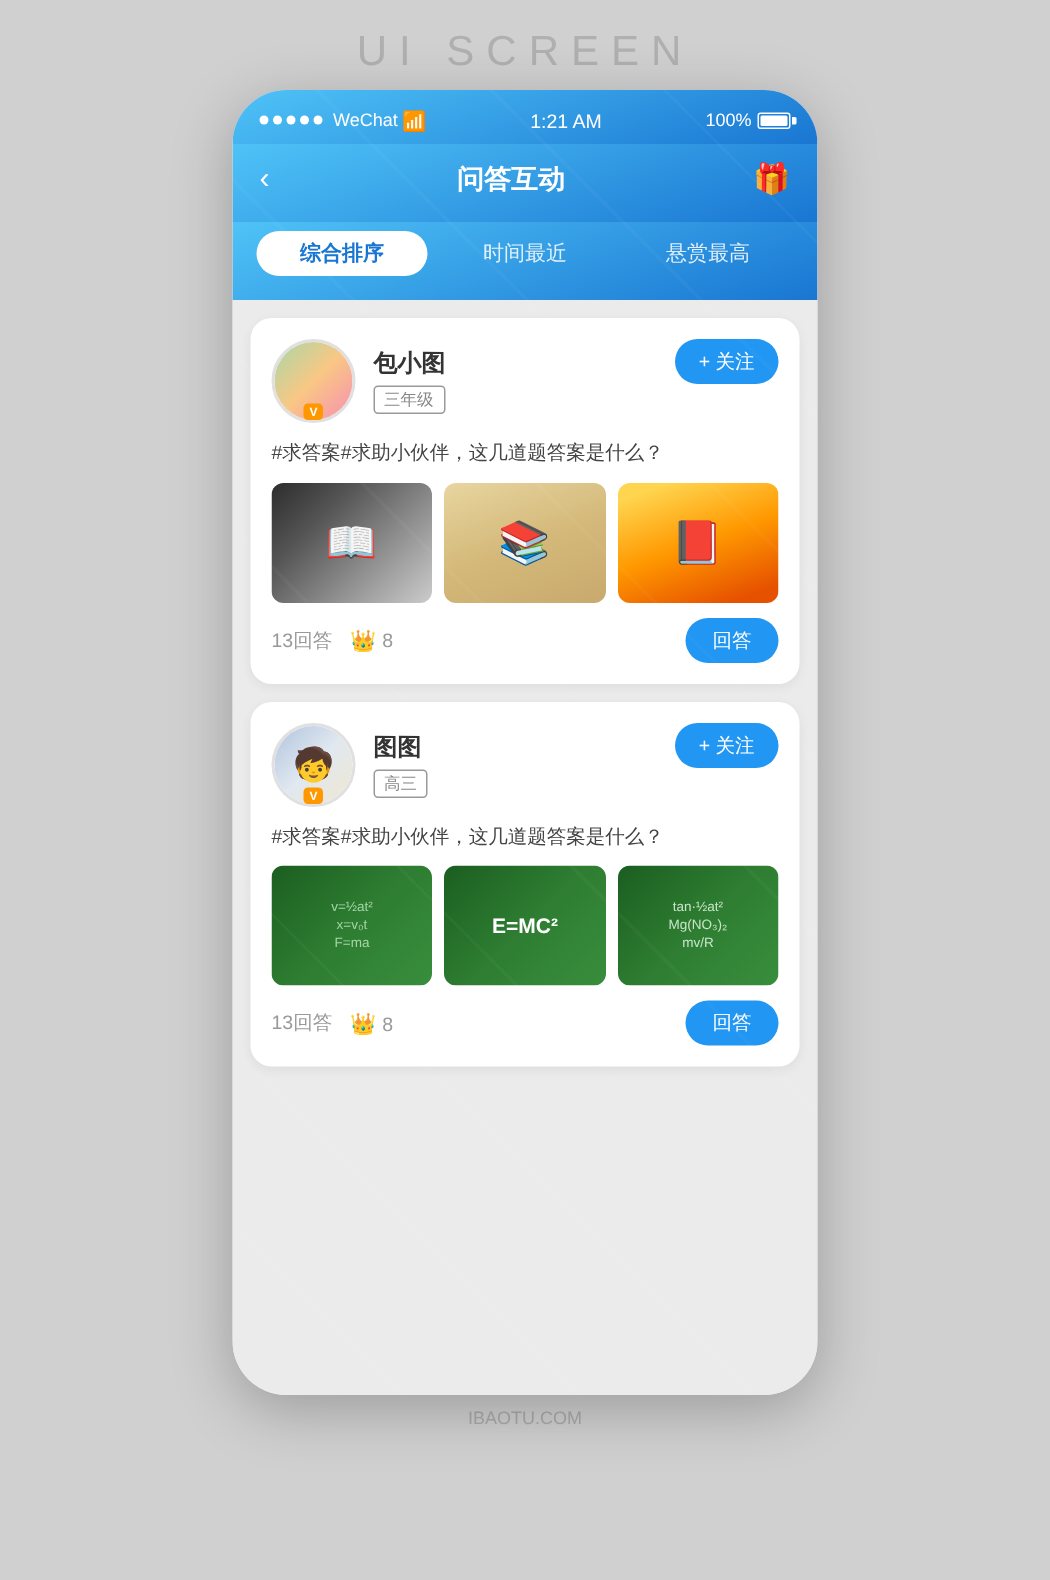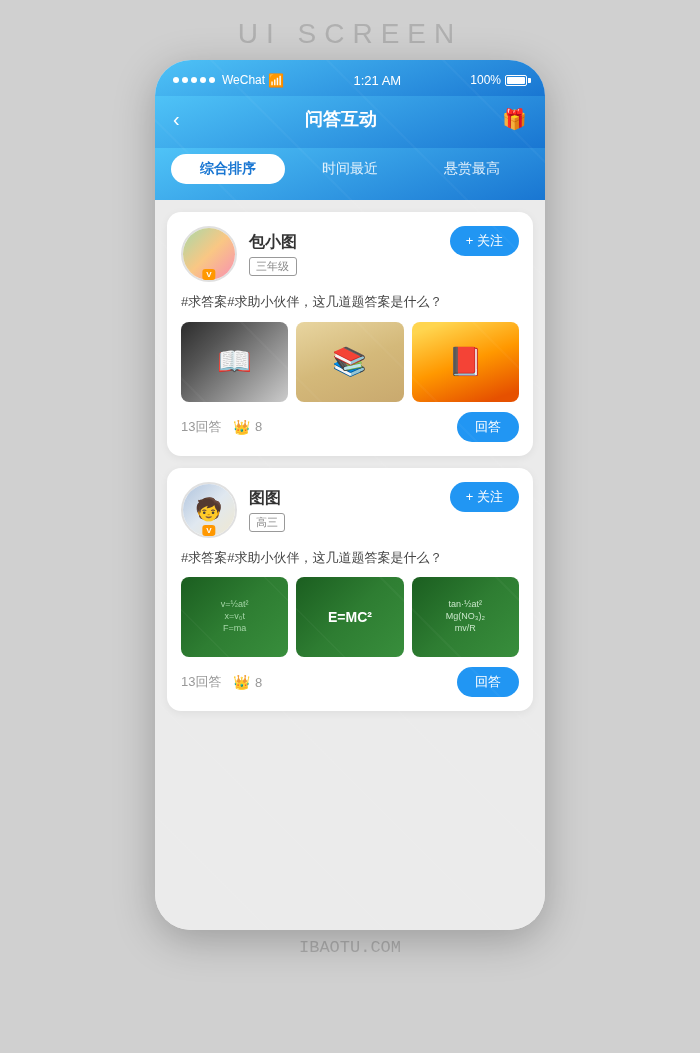--- a/index.html
+++ b/index.html
@@ -295,23 +295,22 @@
         transparent,
         transparent 80px,
         rgba(255,255,255,0.03) 80px,
         rgba(255,255,255,0.03) 82px
       );
       z-index: 10;
     }
 
     .bottom-label {
       color: #aaa;
-      font-size: 17px;
+      font-size: 12px;
       margin-top: 8px;
-      font-family: Liberation Mono, monospace;
     }
   </style>
 </head>
 <body>
 
 <span class="page-title">UI SCREEN</span>
 
 <div class="phone-shell">
   <div class="watermark"></div>
 

